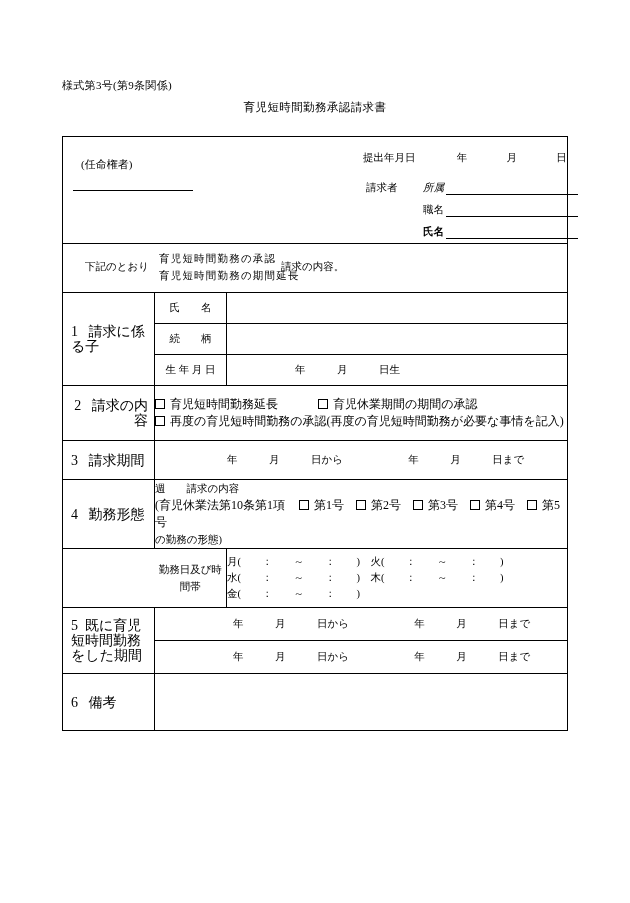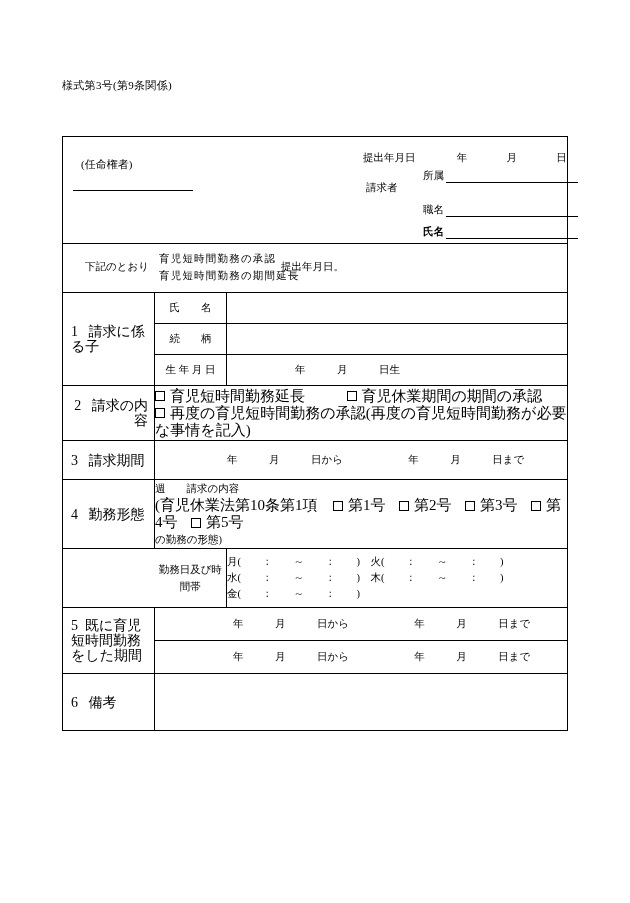--- a/index.html
+++ b/index.html
@@ -100,21 +100,21 @@
   }
   .hdr .field .lbl { display: inline-block; }
   .hdr .field .ln {
     display: inline-block;
     width: 132px;
     border-bottom: 1px solid #000;
     height: 12px;
     vertical-align: bottom;
     margin-left: 2px;
   }
-  .f1 { left: 360px; top: 32px; }
+  .f1 { left: 360px; top: 44px; font-style: italic; }
   .f2 { left: 360px; top: 66px; font-family: Liberation Mono, monospace; }
   .f3 { left: 360px; top: 88px; font-weight: bold; }
 
   
   .req {
     height: 48px;
     position: relative;
   }
   .req .lead {
     position: absolute;
@@ -155,21 +155,21 @@
   .h30 { height: 30px; }
   .h38 { height: 38px; }
 
   .dateline {
     font-size: 10.5px;
     white-space: nowrap;
   }
   .g60 { display: inline-block; width: 60px; }
 
   .chkline {
-    font-size: 15px;
+    font-size: 12px;
     line-height: 17px;
   }
   .chk {
     display: inline-block;
     width: 8px;
     height: 8px;
     border: 1px solid #000;
     margin-right: 5px;
     vertical-align: middle;
     position: relative;
@@ -186,20 +186,21 @@
   .note-cell {
     height: 56px;
   }
 </style>
 </head>
 <body>
 
 <div class="page">
 
   <div class="form-number">様式第3号(第9条関係)</div>
+  <div class="doc-title">育児短時間勤務承認請求書</div>
 
   <table class="main">
     <colgroup>
       <col style="width:92px">
       <col style="width:72px">
       <col style="width:341px">
     </colgroup>
 
     <tbody>
         <tr>
@@ -231,21 +232,21 @@
       </td>
     </tr>
 
     <tr>
       <td colspan="3" class="req">
         <span class="lead">下記のとおり</span>
         <span class="stacked">
           <span style="display:block">育児短時間勤務の承認</span>
           <span style="display:block">育児短時間勤務の期間延長</span>
         </span>
-        <span class="tail">提出年月日。</span>
+        <span class="tail">請求の内容。</span>
       </td>
     </tr>
 
     <tr>
       <td class="rowno" rowspan="3">
         <div class="inner" style="text-align:left">
           <span>1</span>&nbsp;&nbsp;&nbsp;<span>請求に係る子</span>
         </div>
       </td>
       <td class="sublbl h30">氏　　名</td>

